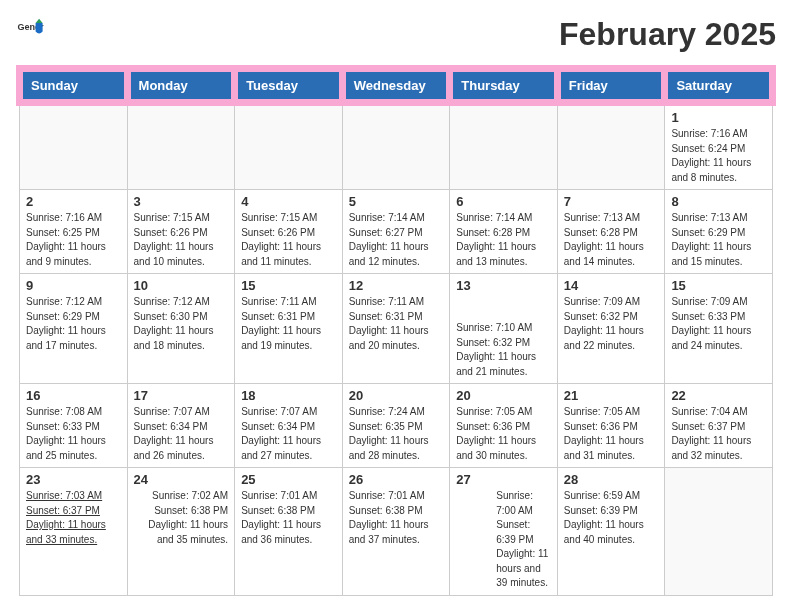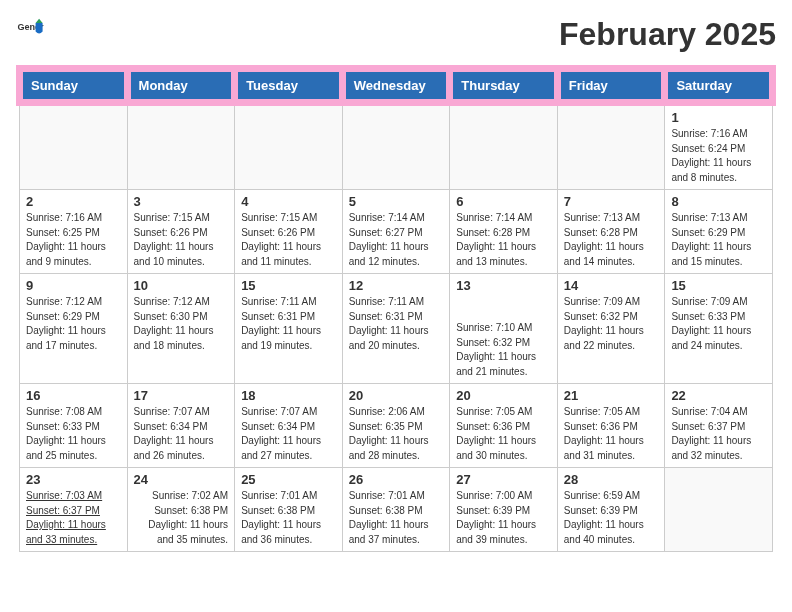--- a/index.html
+++ b/index.html
@@ -220,21 +220,21 @@
 Daylight: 11 hours and 26 minutes.</div>
         </td>
         <td>
           <span class="day-number">18</span>
           <div class="day-info" style="white-space: pre-line;">Sunrise: 7:07 AM
 Sunset: 6:34 PM
 Daylight: 11 hours and 27 minutes.</div>
         </td>
         <td>
           <span class="day-number">20</span>
-          <div class="day-info" style="white-space: pre-line;">Sunrise: 2:06 AM
+          <div class="day-info" style="white-space: pre-line;">Sunrise: 7:24 AM
 Sunset: 6:35 PM
 Daylight: 11 hours and 28 minutes.</div>
         </td>
         <td>
           <span class="day-number">20</span>
           <div class="day-info" style="white-space: pre-line;">Sunrise: 7:05 AM
 Sunset: 6:36 PM
 Daylight: 11 hours and 30 minutes.</div>
         </td>
         <td>
@@ -270,21 +270,21 @@
 Daylight: 11 hours and 36 minutes.</div>
         </td>
         <td>
           <span class="day-number">26</span>
           <div class="day-info" style="white-space: pre-line;">Sunrise: 7:01 AM
 Sunset: 6:38 PM
 Daylight: 11 hours and 37 minutes.</div>
         </td>
         <td>
           <span class="day-number">27</span>
-          <div class="day-info" style="white-space: pre-line;">Sunrise: 7:00 AM
+          <div class="day-info" style="white-space: pre-line; margin-left: 40px;">Sunrise: 7:00 AM
 Sunset: 6:39 PM
 Daylight: 11 hours and 39 minutes.</div>
         </td>
         <td>
           <span class="day-number">28</span>
           <div class="day-info" style="white-space: pre-line;">Sunrise: 6:59 AM
 Sunset: 6:39 PM
 Daylight: 11 hours and 40 minutes.</div>
         </td>
         <td class="empty"></td>

